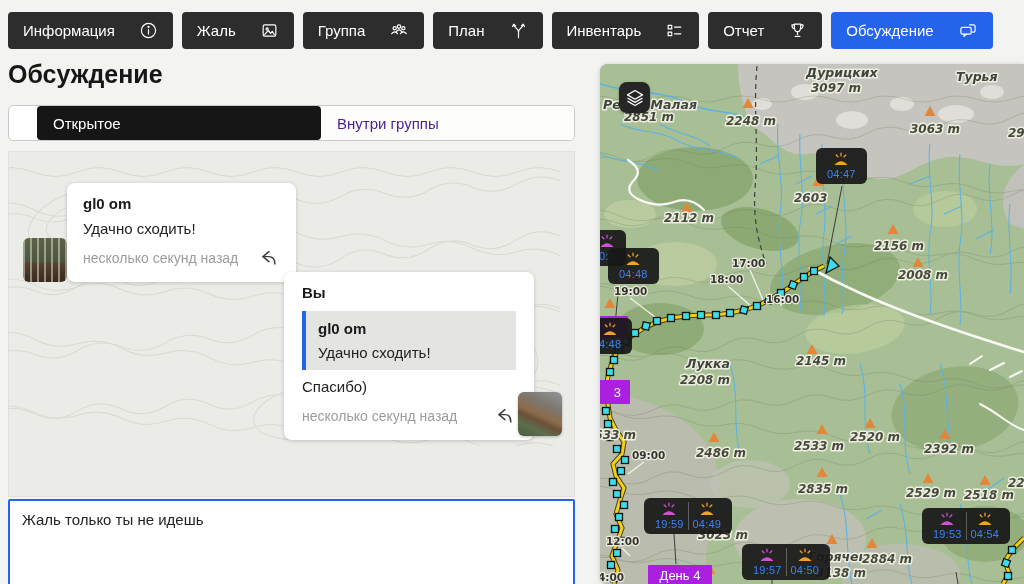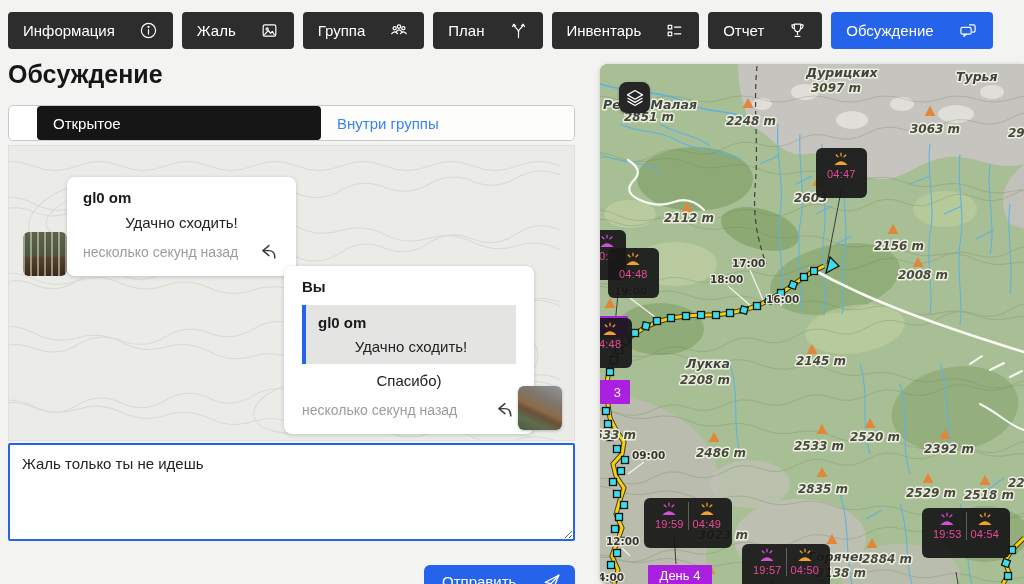--- a/index.html
+++ b/index.html
@@ -14,36 +14,36 @@
   .nav-btn.active { background:#2563eb; }
   .nav-btn svg { flex:0 0 auto; stroke:#fff; fill:none; stroke-width:1.5; stroke-linecap:round; stroke-linejoin:round; }
 
   
   .left-col { position:absolute; left:8px; top:60px; width:567px; }
   .page-title { font-size:25px; font-weight:600; color:#161616; margin-bottom:16px; }
 
   .filter-tabs { display:flex; height:36px; border:1px solid #c9c9c7; border-radius:5px; overflow:hidden; background:#fff;padding-left:28px; }
   .ftab { display:flex; align-items:center; padding:0 16px; font-size:15px; flex:1; cursor:pointer; }
   .ftab.active { background:#161616; color:#fff; border-radius:4px; flex:0 0 284px; }
-  .ftab.idle { color:#3b82f6; background:#fdfdfc;text-align:center; }
-
-  .chat-panel { position:relative; margin-top:4px; height:296px; background:#ebebe8;
+  .ftab.idle { color:#4c1d95; background:#fdfdfc;text-align:center; }
+
+  .chat-panel { position:relative; margin-top:10px; height:346px; background:#ebebe8;
     border:1px solid #e0e0dd; border-radius:0; overflow:hidden; }
   .contours { position:absolute; inset:0; pointer-events:none; }
 
   .msg1 { position:absolute; left:14px; top:31px; display:flex; align-items:flex-end; }
   .avatar { width:44px; height:44px; border-radius:6px; flex:0 0 auto; }
   .avatar.forest { background:
       repeating-linear-gradient(90deg, rgba(215,220,200,.55) 0 2px, rgba(0,0,0,0) 2px 7px),
       linear-gradient(180deg,#5c6349 0%,#4d5640 52%,#53402c 60%,#3a2a1d 100%); }
   .avatar.mountain { background:linear-gradient(205deg,#93969a 0%,#7d7870 30%,#8c6b4a 52%,#6a5138 62%,#5d6e4e 78%,#49593e 100%); }
   .msg-card { background:#fff; border-radius:8px; box-shadow:0 1px 4px rgba(0,0,0,.18); padding:12px 16px; }
   .msg1 .msg-card { width:229px; margin-bottom:0; }
   .msg-author { font-weight:700; font-size:15px; color:#1a1a1a; }
-  .msg-text { font-size:15px; color:#222; margin-top:8px;text-align:center; }
+  .msg-text { font-size:15px; color:#222; margin-top:8px; }
   .msg-foot { display:flex; align-items:center; justify-content:space-between; margin-top:9px; }
   .msg-time { font-size:14px; color:#9c9c9c; }
   .reply-btn { background:none; border:none; cursor:pointer; padding:2px; display:flex; }
   .reply-btn svg { stroke:#3c3c3c; fill:none; stroke-width:1.6; stroke-linecap:round; stroke-linejoin:round; }
 
   .msg2 { position:absolute; left:275px; top:120px; width:258px; }
   .msg2 .msg-card { width:250px; padding:12px 18px; }
   .quote { background:#e4e4e3; border-left:4px solid #2563eb; padding:9px 12px; margin-top:10px; }
   .quote .msg-text { margin-top:7px; }
   .msg2 .avatar { position:absolute; right:-20px; bottom:4px; box-shadow:0 1px 3px rgba(0,0,0,.25); }
@@ -65,21 +65,21 @@
   .elev { font:italic 600 12px "DejaVu Sans",sans-serif; fill:#454a3b; stroke:#edeee1; stroke-width:3px; paint-order:stroke; stroke-linejoin:round; }
   .place { font:italic 600 12.5px "DejaVu Sans",sans-serif; fill:#3f443c; stroke:#edeee1; stroke-width:3px; paint-order:stroke; stroke-linejoin:round; }
   .ttime { font:600 10.5px "DejaVu Sans",sans-serif; fill:#35352f; stroke:#e9e9dd; stroke-width:2.5px; paint-order:stroke; }
 
   .layers-btn { position:absolute; left:19px; top:18px; width:31px; height:31px; background:#262626;
     border:none; border-radius:8px; display:flex; align-items:center; justify-content:center; cursor:pointer;
     box-shadow:0 1px 3px rgba(0,0,0,.3); }
   .layers-btn svg { stroke:#fff; fill:none; stroke-width:2; stroke-linejoin:round; }
 
   .map-badge { position:absolute; background:rgba(24,24,24,.93); border-radius:6px; display:flex; gap:0;
-    padding:4px 7px 18px; color:#ec4899; cursor:pointer; }
+    padding:4px 7px 4px; color:#3b82f6; cursor:pointer; }
   .bcell { display:flex; flex-direction:column; align-items:center; gap:2px; padding:0 4px; }
   .bcell + .bcell { border-left:1px solid rgba(255,255,255,.28); }
   .bcell .t { font-size:11px; letter-spacing:.2px; }
   .bicon { display:block; }
   .bicon.orange { color:#f2a129; }
   .bicon.purple { color:#d24fd8; }
   .bicon path.mound { fill:currentColor; }
   .bicon path.spark { stroke:currentColor; stroke-width:1.3; stroke-linecap:round; fill:none; }
 
   .day-label { position:absolute; background:#ab1fe0; color:#fff; font-size:13px;

